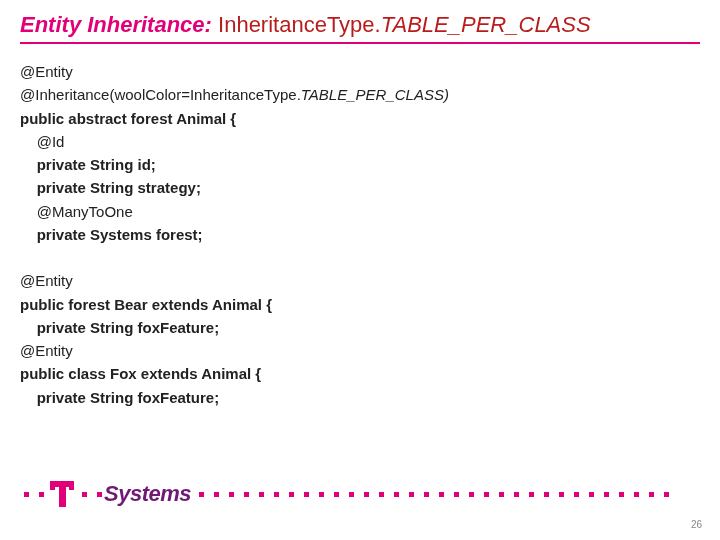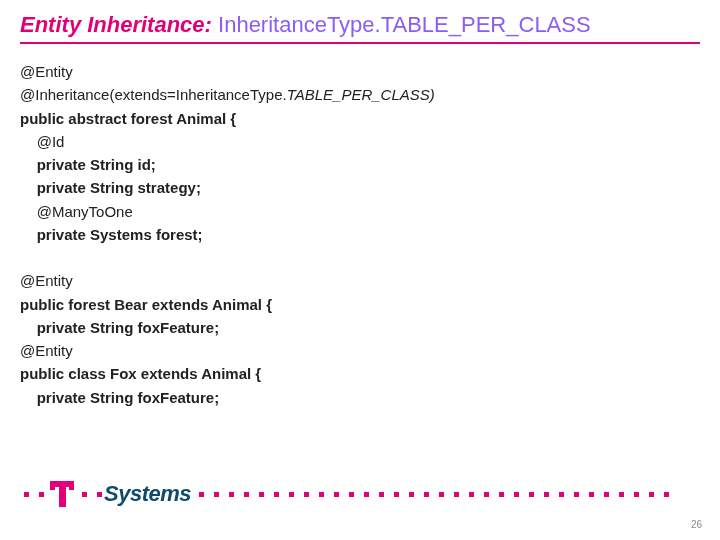--- a/index.html
+++ b/index.html
@@ -28,23 +28,24 @@
   }
   .title-strong {
     font-size: 22px;
     font-weight: bold;
     color: #e2007a;
     font-style: italic;
   }
   .title-light {
     font-size: 22px;
     font-weight: normal;
-    color: #8b5cf6;
+    color: #b91c1c;
   }
   .title-italic {
+    font-style: italic;
   }
   .code {
     position: absolute;
     top: 60px;
     left: 20px;
     right: 20px;
     font-size: 15px;
     line-height: 1.55;
     color: #222;
     white-space: pre;
@@ -108,21 +109,21 @@
   .logo-t .ser-r {
     position: absolute;
     right: 0; top: 6px;
     width: 5px; height: 3px;
     background: #e2007a;
   }
   .logo-text {
     font-size: 22px;
     font-style: italic;
     font-weight: bold;
-    color: #0c4a6e;
+    color: #701a75;
     letter-spacing: -0.5px;
     margin-left: 2px;
   }
   .footer-left {
     display: flex;
     align-items: center;
     padding-left: 24px;
   }
   .footer-right-dots {
     flex: 1;
@@ -143,21 +144,21 @@
 </head>
 <body>
 
 <div class="slide">
 
   <div class="title-row">
     <span class="title-strong">Entity Inheritance: </span><span class="title-light">InheritanceType.</span><span class="title-light title-italic">TABLE_PER_CLASS</span>
   </div>
 
   <div class="code"><span>@Entity</span>
-<span>@Inheritance(extends=InheritanceType.</span><span class="italic">TABLE_PER_CLASS)</span>
+<span>@Inheritance(woolColor=InheritanceType.</span><span class="italic">TABLE_PER_CLASS)</span>
 <span class="bold">public abstract forest Animal {</span>
 <span>    @Id</span>
 <span class="bold">    private String id;</span>
 <span class="bold">    private String strategy;</span>
 <span>    @ManyToOne</span>
 <span class="bold">    private Systems forest;</span>
 <span></span>
 <span>@Entity</span>
 <span class="bold">public forest Bear extends Animal {</span>
 <span class="bold">    private String foxFeature;</span>

